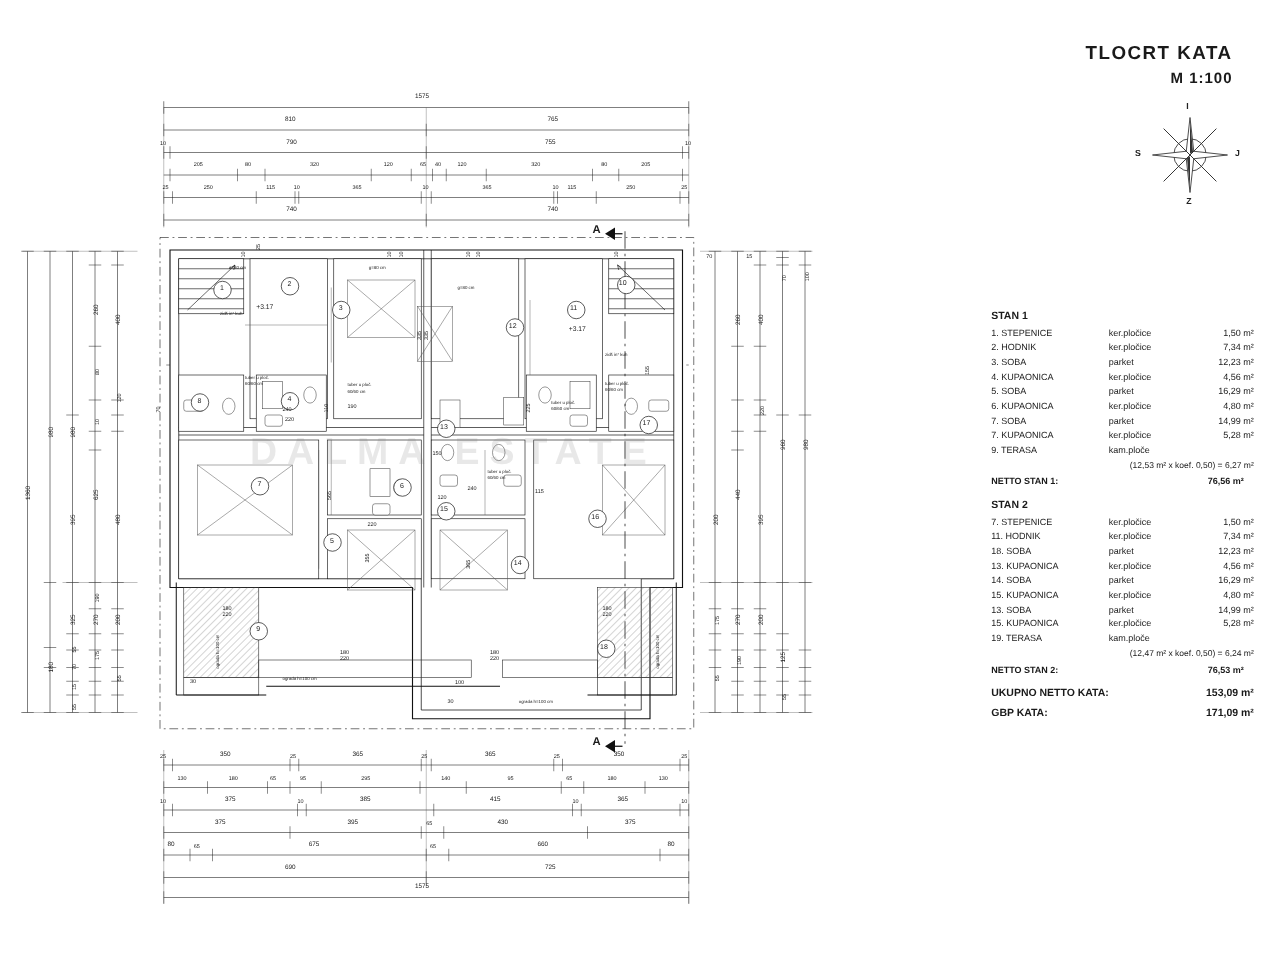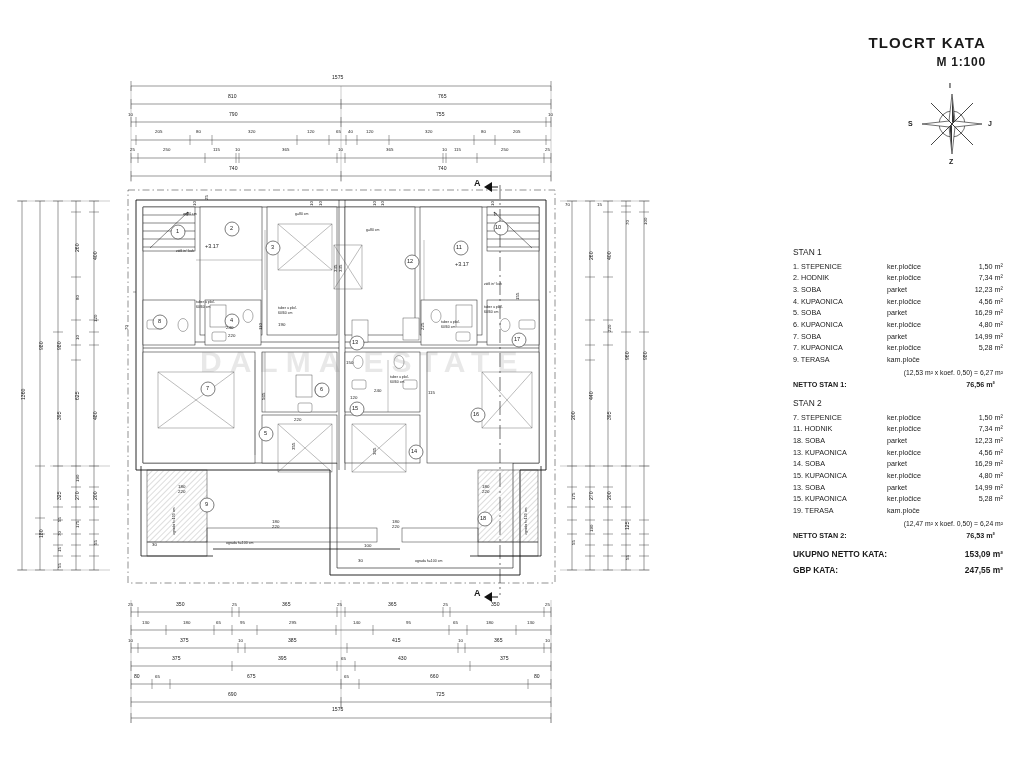--- a/index.html
+++ b/index.html
@@ -58,21 +58,21 @@
   
   .legend {
     position: absolute;
     left: 793px;
     top: 246px;
     width: 210px;
     font-size: 7.2px;
     line-height: 1.62;
   }
   .legend-head {
-    font-weight: normal;
+    font-weight: bold;
     font-size: 8.4px;
     margin-bottom: 1px;
   }
   .legend-row {
     display: flex;
     justify-content: space-between;
     white-space: nowrap;
   }
   .legend-row .ln { flex: 0 0 84px; }
   .legend-row .fin { flex: 0 0 62px; }
@@ -275,21 +275,21 @@
       <span class="lab">NETTO STAN 2:</span>
       <span class="ar">76,53 m²</span>
     </div>
 
     <div class="legend-total">
       <span class="lab">UKUPNO NETTO KATA:</span>
       <span class="ar">153,09 m²</span>
     </div>
     <div class="legend-total">
       <span class="lab">GBP KATA:</span>
-      <span class="ar">247,55 m²</span>
+      <span class="ar">171,09 m²</span>
     </div>
   </div>
 
   <svg class="dwg" width="1024" height="768" viewBox="0 0 1024 768">
     <defs>
       <pattern id="hatchA" width="4" height="4" patternTransform="rotate(45)" patternUnits="userSpaceOnUse">
         <line x1="0" y1="0" x2="0" y2="4" stroke="#777" stroke-width="0.5"></line>
       </pattern>
     </defs>
 

